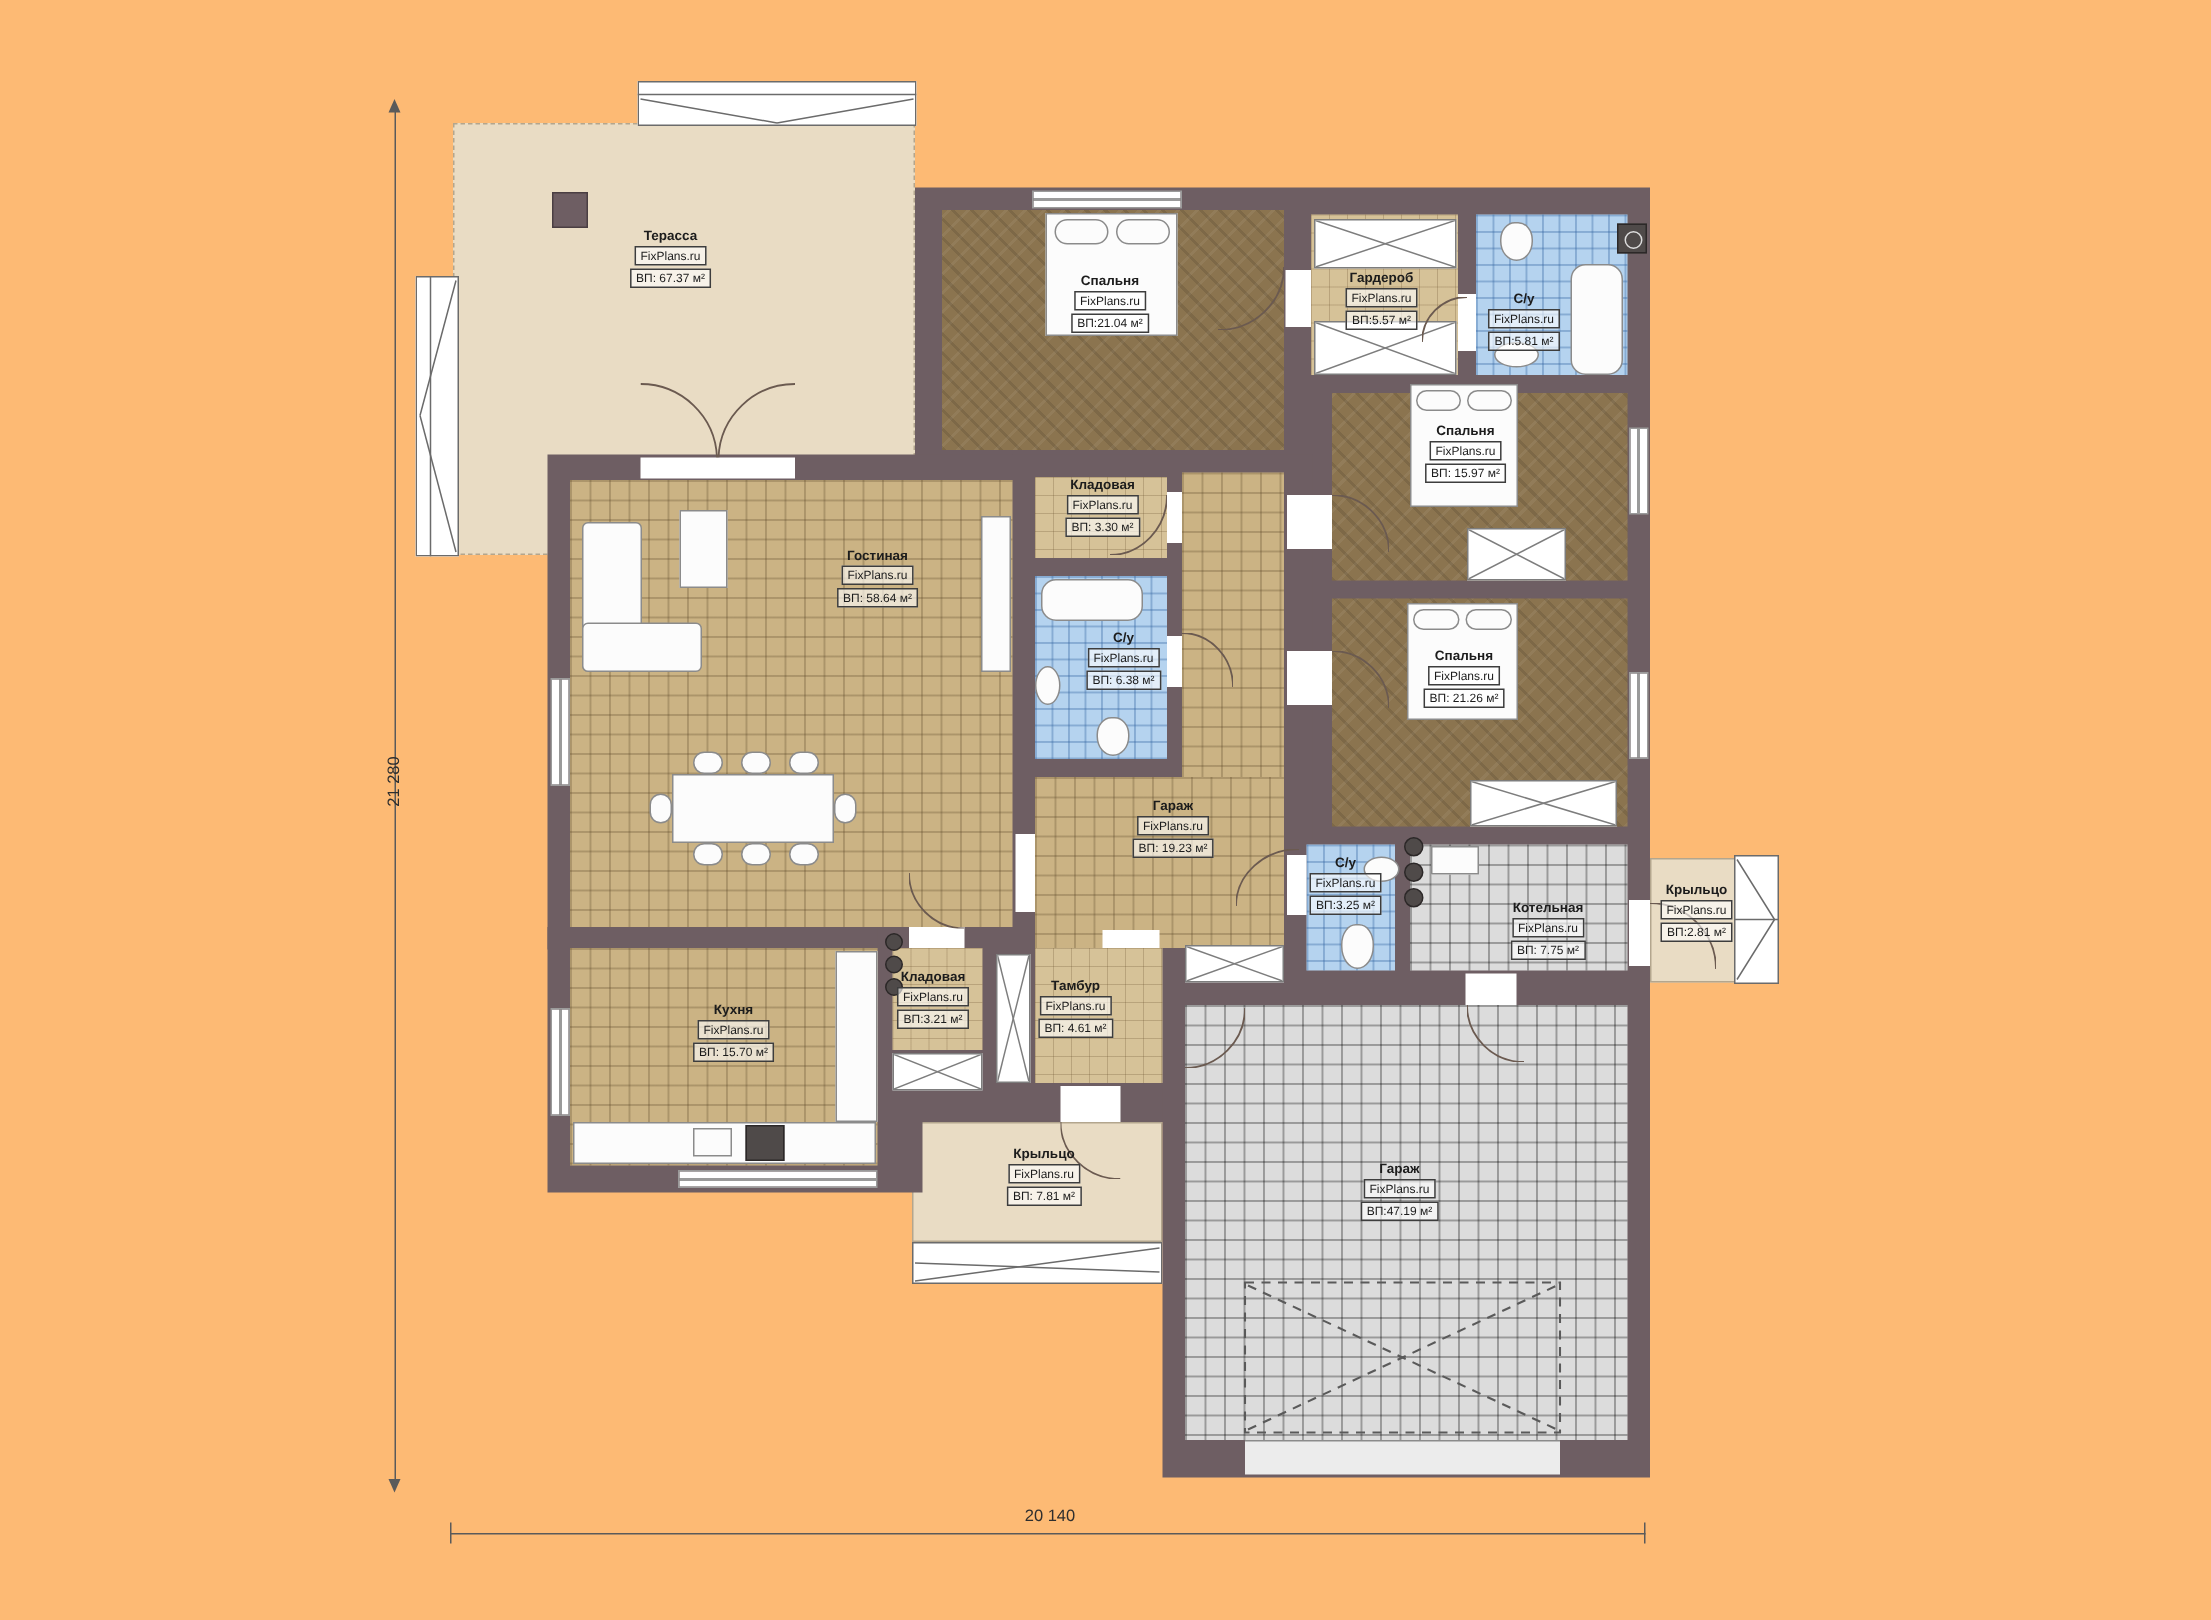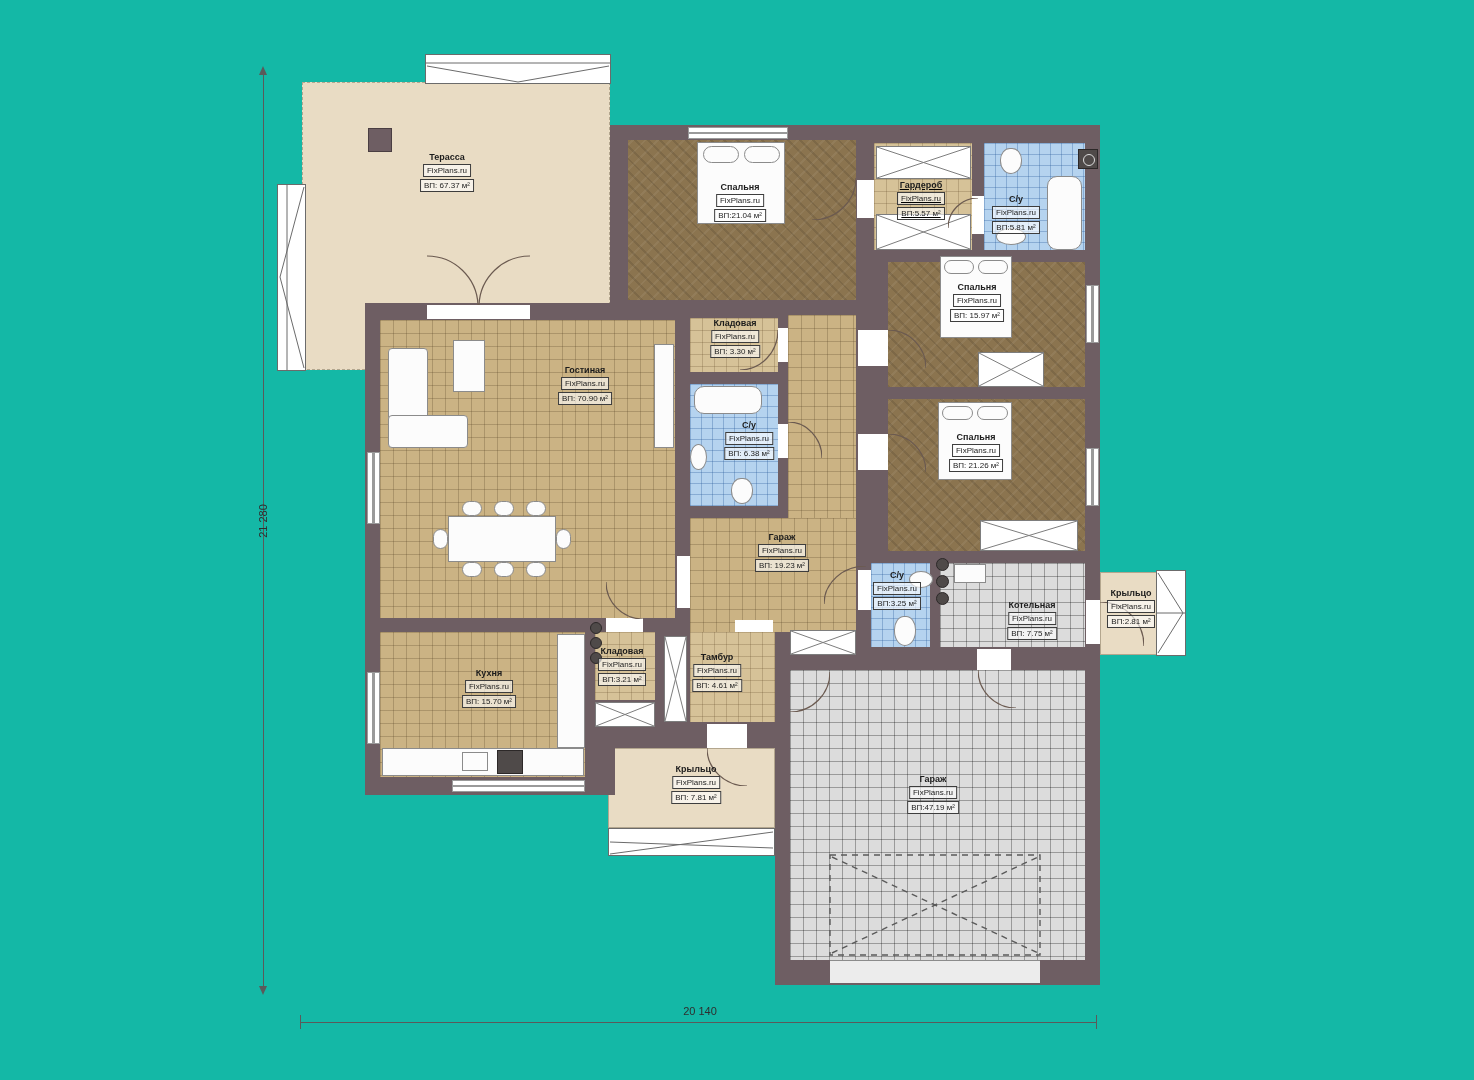--- a/index.html
+++ b/index.html
@@ -1,16 +1,16 @@
 <!DOCTYPE html>
 <html><head>
 <meta charset="utf-8">
 <style>
   html,body{margin:0;padding:0;background:#fff;}
-  .canvas{position:relative;width:1474px;height:1080px;background:#14b8a6;overflow:hidden;
+  .canvas{position:relative;width:1474px;height:1080px;background:#fdba74;overflow:hidden;
           font-family:"Liberation Sans",sans-serif;}
   .abs{position:absolute;}
   .wall{background:#6e5e63;}
   .out{background:#e9dcc4;border:1px dashed #b3a68e;box-sizing:border-box;}
   .f-tan{background-color:#cbb384;
     background-image:linear-gradient(rgba(90,70,40,.28) 1px,transparent 1px),
                      linear-gradient(90deg,rgba(90,70,40,.28) 1px,transparent 1px);
     background-size:13px 13px;}
   .f-beige{background-color:#d6c298;
     background-image:linear-gradient(rgba(110,85,50,.28) 1px,transparent 1px),
@@ -280,21 +280,21 @@
   <div class="lbl" style="left:447px;top:152px;">
     <div class="nm">Терасса</div>
     <div class="bx">FixPlans.ru</div>
     <div class="bx">ВП: 67.37 м²</div>
   </div>
   <div class="lbl" style="left:740px;top:182px;">
     <div class="nm">Спальня</div>
     <div class="bx">FixPlans.ru</div>
     <div class="bx">ВП:21.04 м²</div>
   </div>
-  <div class="lbl" style="left:921px;top:180px;text-decoration:underline;">
+  <div class="lbl" style="left:921px;top:180px;">
     <div class="nm">Гардероб</div>
     <div class="bx">FixPlans.ru</div>
     <div class="bx">ВП:5.57 м²</div>
   </div>
   <div class="lbl" style="left:1016px;top:194px;">
     <div class="nm">С/у</div>
     <div class="bx">FixPlans.ru</div>
     <div class="bx">ВП:5.81 м²</div>
   </div>
   <div class="lbl" style="left:977px;top:282px;">
@@ -303,21 +303,21 @@
     <div class="bx">ВП: 15.97 м²</div>
   </div>
   <div class="lbl" style="left:735px;top:318px;">
     <div class="nm">Кладовая</div>
     <div class="bx">FixPlans.ru</div>
     <div class="bx">ВП: 3.30 м²</div>
   </div>
   <div class="lbl" style="left:585px;top:365px;">
     <div class="nm">Гостиная</div>
     <div class="bx">FixPlans.ru</div>
-    <div class="bx">ВП: 70.90 м²</div>
+    <div class="bx">ВП: 58.64 м²</div>
   </div>
   <div class="lbl" style="left:749px;top:420px;">
     <div class="nm">С/у</div>
     <div class="bx">FixPlans.ru</div>
     <div class="bx">ВП: 6.38 м²</div>
   </div>
   <div class="lbl" style="left:976px;top:432px;">
     <div class="nm">Спальня</div>
     <div class="bx">FixPlans.ru</div>
     <div class="bx">ВП: 21.26 м²</div>

